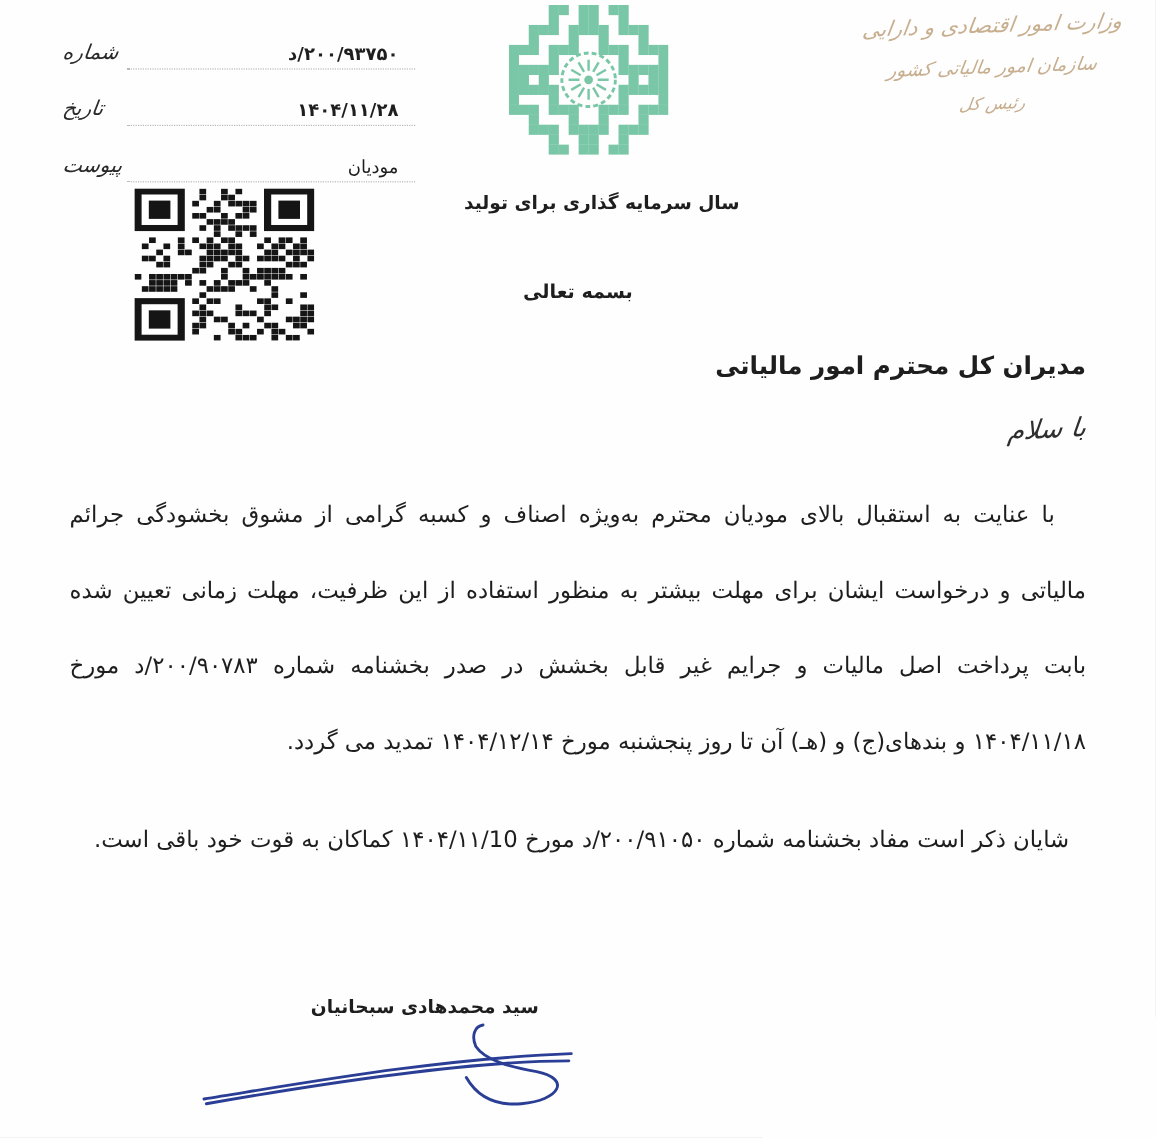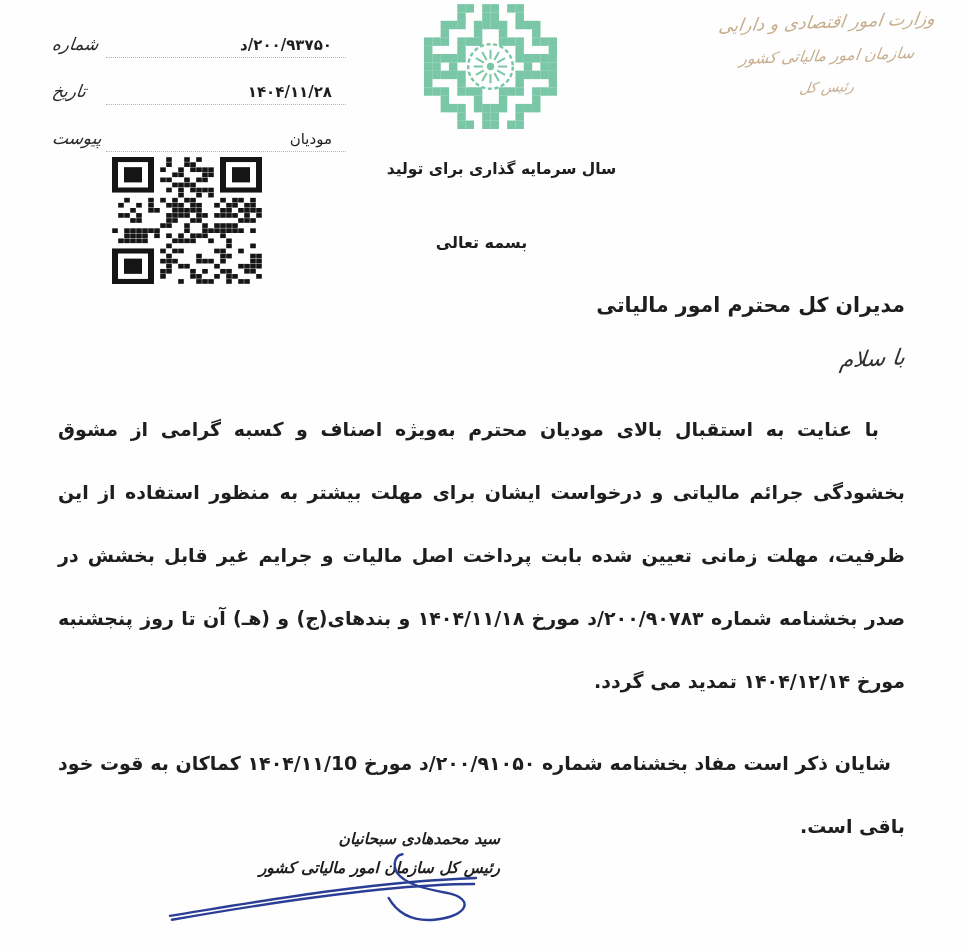--- a/index.html
+++ b/index.html
@@ -55,27 +55,27 @@
   }
   .greeting{
     position:absolute;right:58px;top:346px;font-size:22px;color:#2f2f2f;
     font-style:italic;transform:skewX(-9deg) rotate(-3deg);
   }
   
   .body-text{
     position:absolute;right:58px;left:58px;top:398px;
     font-size:19px;line-height:63px;text-align:justify;direction:rtl;
   }
-  .body-text p{margin:0;font-weight:bold;}
+  .body-text p{margin:0;}
   .body-text p.p1{text-indent:26px;}
   .body-text p.p2{margin-top:19px;text-indent:14px;}
   
   .sig-block{
-    position:absolute;left:208px;top:825px;width:292px;text-align:right;
-    font-size:15.5px;font-weight:700;line-height:29px;font-style:italic;
+    position:absolute;left:208px;top:825px;width:292px;text-align:center;
+    font-size:15.5px;font-weight:700;line-height:29px;
   }
   .sig-scribble{position:absolute;left:166px;top:842px;width:318px;height:88px;}
   .sig-scribble path{fill:none;stroke:#2b3e95;stroke-width:2.4;stroke-linecap:round;}
   
   .logo .cell{fill:#7ac7a7;}
   .logo .ring{fill:none;stroke:#7ac7a7;stroke-width:2.4;}
   .logo .petal{stroke:#7ac7a7;stroke-width:2;}
   .logo .dot{fill:#7ac7a7;}
   .qr .m{fill:#151515;}
 </style>
@@ -445,21 +445,20 @@
   <div class="recipient">مدیران کل محترم امور مالیاتی</div>
   <div class="greeting">با سلام</div>
 
   <div class="body-text">
     <p class="p1">با عنایت به استقبال بالای مودیان محترم به‌ویژه اصناف و کسبه گرامی از مشوق بخشودگی جرائم مالیاتی و درخواست ایشان برای مهلت بیشتر به منظور استفاده از این ظرفیت، مهلت زمانی تعیین شده بابت پرداخت اصل مالیات و جرایم غیر قابل بخشش در صدر بخشنامه شماره ۲۰۰/۹۰۷۸۳/د مورخ ۱۴۰۴/۱۱/۱۸ و بندهای(ج) و (هـ) آن تا روز پنجشنبه مورخ ۱۴۰۴/۱۲/۱۴ تمدید می گردد.</p>
     <p class="p2">شایان ذکر است مفاد بخشنامه شماره ۲۰۰/۹۱۰۵۰/د مورخ ۱۴۰۴/۱۱/10 کماکان به قوت خود باقی است.</p>
   </div>
 
   <div class="sig-block">
     <div>سید محمدهادی سبحانیان</div>
-    <div>رئیس کل سازمان امور مالیاتی کشور</div>
   </div>
   <svg class="sig-scribble" viewBox="0 0 320 88" aria-hidden="true">
     <path d="M4,74 C80,62 200,40 312,36"></path>
     <path d="M310,42 C230,42 120,58 6,78"></path>
     <path d="M224,56 C232,70 246,80 270,78 C303,75 312,57 283,51 C261,47 240,42 232,30 C228,21 231,13 238,12"></path>
   </svg>
 
 </div>
 
 </body></html>

